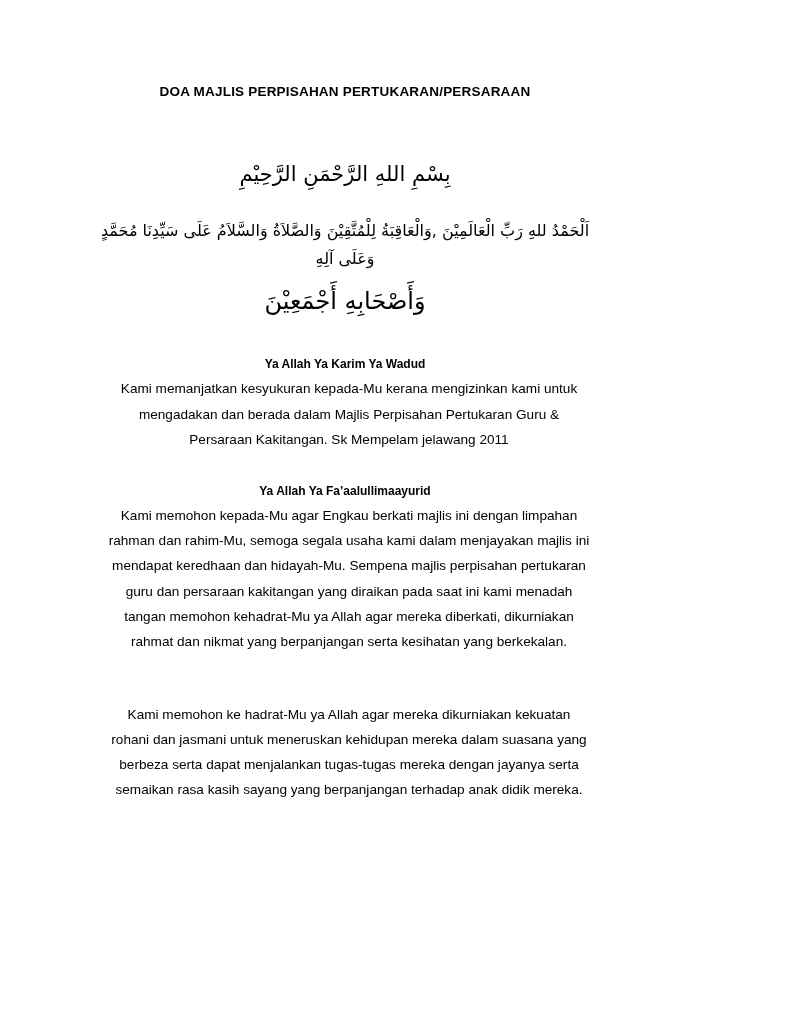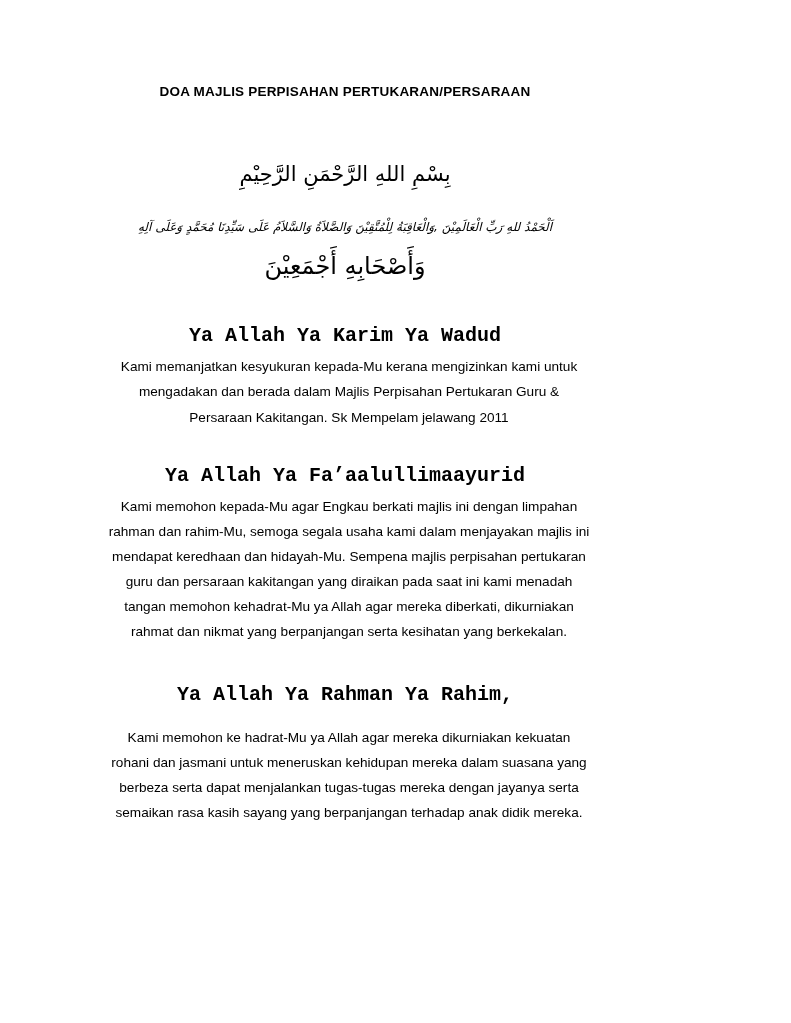--- a/index.html
+++ b/index.html
@@ -34,40 +34,38 @@
     text-align: center;
     font-family: "DejaVu Sans", "Liberation Serif", serif;
     color: #000000;
   }
   .basmalah {
     font-size: 21px;
     line-height: 1.5;
     margin-top: 60px;
   }
   .hamdalah {
-    font-size: 12px;
+    font-size: 16px;
     line-height: 1.75;
     margin-top: 26px;
-    font-style: italic;
   }
   .hamdalah-2 {
     font-size: 24px;
     line-height: 1.7;
     margin-top: 8px;
   }
   .section {
     margin-top: 28px;
   }
   .sec-head {
-    font-size: 20px;
+    font-size: 12px;
     font-weight: bold;
     text-align: center;
     line-height: 1.6;
     margin: 0;
-    font-family: Liberation Mono, monospace;
   }
   .sec-body {
     font-size: 13.6px;
     text-align: center;
     line-height: 1.85;
     margin: 2px 0 0 8px;
   }
   .gap-1 { margin-top: 34px; }
   .gap-2 { margin-top: 30px; }
   .gap-3 { margin-top: 34px; }
@@ -90,18 +88,17 @@
     <p class="sec-head">Ya Allah Ya Karim Ya Wadud</p>
     <p class="sec-body">Kami memanjatkan kesyukuran kepada-Mu kerana mengizinkan kami untuk mengadakan dan berada dalam Majlis Perpisahan Pertukaran Guru &amp; Persaraan Kakitangan. Sk Mempelam jelawang 2011</p>
   </div>
 
   <div class="section gap-2">
     <p class="sec-head">Ya Allah Ya Fa’aalullimaayurid</p>
     <p class="sec-body">Kami memohon kepada-Mu  agar Engkau berkati majlis ini dengan limpahan rahman dan rahim-Mu, semoga segala usaha kami dalam menjayakan majlis ini mendapat keredhaan dan hidayah-Mu. Sempena majlis perpisahan pertukaran guru dan persaraan  kakitangan yang diraikan pada saat ini kami menadah tangan memohon kehadrat-Mu ya Allah agar mereka diberkati, dikurniakan rahmat dan nikmat yang berpanjangan serta kesihatan yang berkekalan.</p>
   </div>
 
   <div class="section gap-3">
-    <p class="sec-head">Ya Allah Ya Rahman Ya Rahim,</p>
     <div class="spacer-small"></div>
     <p class="sec-body">Kami memohon ke hadrat-Mu ya Allah agar mereka dikurniakan kekuatan rohani dan jasmani untuk meneruskan kehidupan mereka dalam suasana yang berbeza serta dapat menjalankan tugas-tugas mereka dengan jayanya serta semaikan rasa kasih sayang yang berpanjangan terhadap anak didik mereka.</p>
   </div>
 
 </div>
 
 </body></html>

